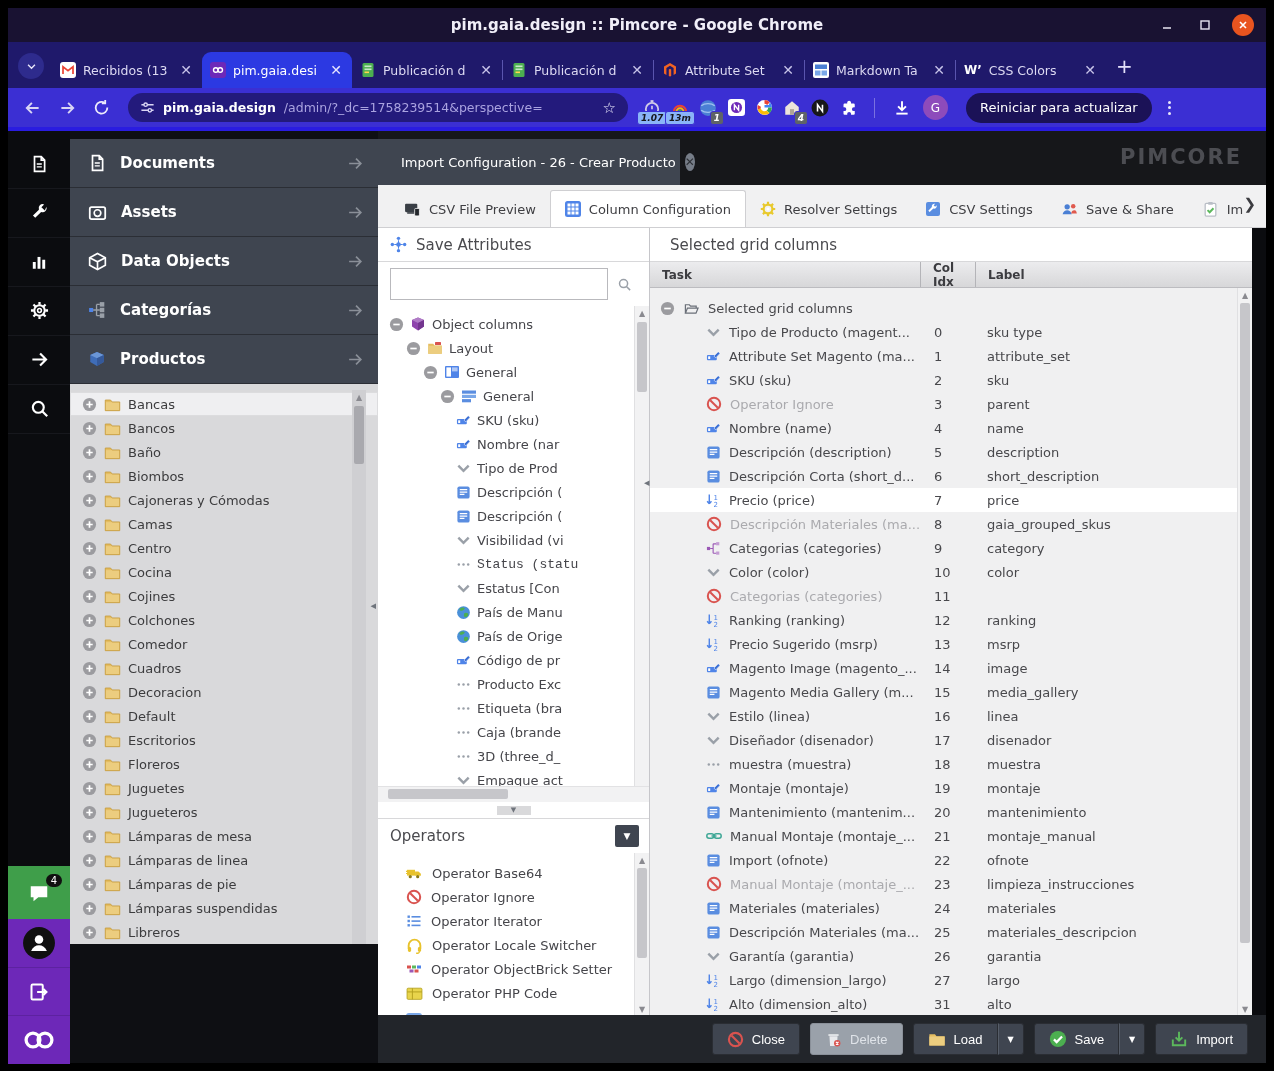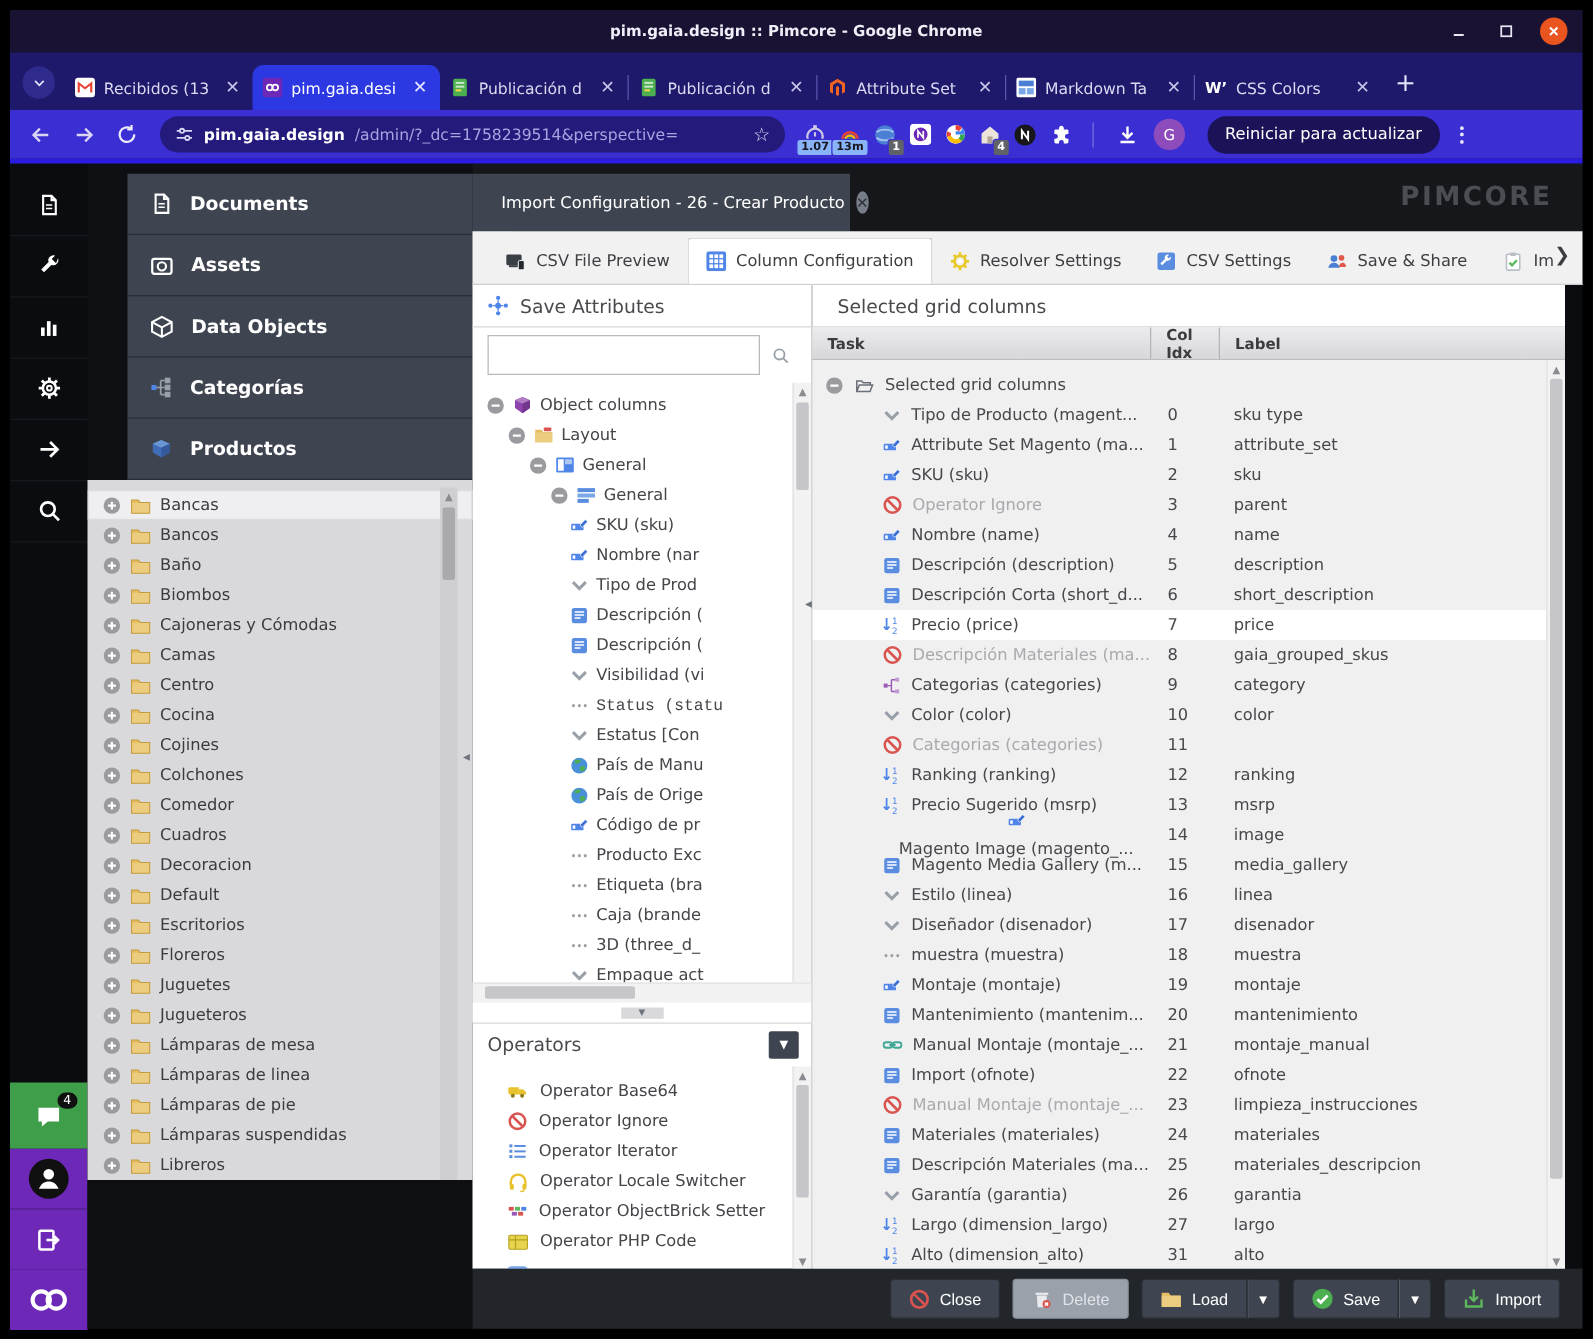--- a/index.html
+++ b/index.html
@@ -4,21 +4,21 @@
 <style>
   html,body{margin:0;padding:0;}
   body{width:1274px;height:1071px;background:#000;position:relative;overflow:hidden;
        font-family:"DejaVu Sans","Liberation Sans",sans-serif;-webkit-font-smoothing:antialiased;}
   #frame{position:absolute;left:8px;top:8px;width:1258px;height:1055px;background:#0b0c0f;}
   .abs{position:absolute;}
   svg{display:block;}
 
   
   .titlebar{left:0;top:0;width:1258px;height:34px;background:#191232;color:#f0eef8;
-            font-size:12px;font-weight:bold;display:flex;align-items:center;justify-content:center;}
+            font-size:15px;font-weight:bold;display:flex;align-items:center;justify-content:center;}
   .win-controls{position:absolute;right:12px;top:0;height:34px;display:flex;align-items:center;gap:16px;}
   .win-btn{width:22px;height:22px;display:flex;align-items:center;justify-content:center;color:#e8e6f2;}
   .win-close{background:#e9541f;border-radius:50%;}
 
   .tabstrip{left:0;top:34px;width:1258px;height:46px;background:#1f196b;display:flex;align-items:flex-end;padding-left:6px;box-sizing:border-box;}
   .tab-search{width:26px;height:26px;border-radius:50%;background:#2e2b8d;margin:0 8px 9px 4px;display:flex;align-items:center;justify-content:center;}
   .tab{height:36px;width:150px;display:flex;align-items:center;gap:7px;padding:0 8px;box-sizing:border-box;
        border-radius:9px 9px 0 0;color:#dcd9f2;font-size:12.5px;}
   .tab.active{background:#2c39e2;color:#fff;}
   .tab .t-label{flex:1;white-space:nowrap;overflow:hidden;}
@@ -48,21 +48,21 @@
   .rail{left:0;top:123px;width:62px;height:932px;background:#0b0c0f;}
   .rail-cell{position:absolute;left:0;width:62px;height:49px;display:flex;align-items:center;justify-content:center;border-bottom:1px solid #17181d;}
   .rail-block{position:absolute;left:0;width:62px;display:flex;align-items:center;justify-content:center;}
   .rb-green{background:#3f9e4a;}
   .rb-purple{background:#6d28b8;}
   .chat-badge{position:absolute;right:8px;top:8px;background:#101010;color:#fff;border-radius:8px;font-size:10px;padding:1px 5px;}
 
   
   .accordion{left:62px;top:123px;width:308px;height:932px;background:#0e0f13;}
   .acc-header{position:absolute;left:0;width:308px;height:49px;background:#3f4550;border-bottom:1px solid #2b2e35;
-              display:flex;align-items:center;padding:0 14px 0 18px;box-sizing:border-box;gap:14px;margin-left:32px;}
+              display:flex;align-items:center;padding:0 14px 0 18px;box-sizing:border-box;gap:14px;}
   .acc-label{color:#fff;font-size:15px;font-weight:bold;flex:1;}
   .sidebar-tree{position:absolute;left:0;top:253px;width:308px;height:560px;background:#d9d9db;overflow:hidden;}
   .s-row{height:24px;display:flex;align-items:center;gap:7px;padding-left:12px;font-size:13px;color:#3c3c3e;}
   .s-row.sel{background:#efeff1;box-shadow:inset 0 0 0 1px #dcdcde;}
   .tree-pad{height:8px;}
 
   
   .vscroll{position:absolute;width:14px;background:#f2f2f3;border-left:1px solid #e0e0e2;}
   .vscroll .arr{height:14px;display:flex;align-items:center;justify-content:center;color:#8a8a90;font-size:8px;}
   .vscroll .thumb{position:absolute;left:2px;width:10px;background:#c6c6ca;border-radius:2px;}
@@ -264,21 +264,21 @@
               <path d="M1.5 5h13M1.5 11h13"></path>
               <circle cx="6" cy="5" r="1.8" fill="#231a7c"></circle>
               <circle cx="10.5" cy="11" r="1.8" fill="#231a7c"></circle>
             </g>
           </svg>
         </span>
       <span class="url-host">pim.gaia.design</span>
         <span class="url-path">/admin/?_dc=1758239514&amp;perspective=</span>
       <span class="url-star">☆</span>
     </div>
-    <span id="ext-icons" style="display:flex;align-items:center;">
+    <span id="ext-icons" style="display:flex;align-items:center;font-style:italic;">
         <span class="ext">
           <svg width="18" height="18" viewBox="0 0 16 16">
             <circle cx="8" cy="9" r="5.5" fill="none" stroke="#cfcae8" stroke-width="1.6"></circle>
             <rect x="6.7" y="1" width="2.6" height="2" fill="#cfcae8"></rect>
             <path d="M8 9V6" stroke="#cfcae8" stroke-width="1.5"></path>
           </svg>
           <span class="ext-badge">1.07</span>
         </span>
         <span class="ext">
           <svg width="18" height="18" viewBox="0 0 16 16">
@@ -1599,21 +1599,21 @@
                   <text x="8" y="7" font-size="7.5" fill="#4f84e8" font-family="DejaVu Sans">1</text>
                   <text x="8" y="15" font-size="7.5" fill="#4f84e8" font-family="DejaVu Sans">2</text>
                 </svg>
               </span>
               <span class="g-task-label">Precio Sugerido (msrp)</span>
             </span>
   <span class="g-idx">13</span>
   <span class="g-label">msrp</span>
           </div>
           <div class="g-row">
-            <span class="g-task" style="padding-left:56px;flex-direction:column;">
+            <span class="g-task" style="padding-left:56px;">
               <span style="display:inline-flex;">
                 <svg width="15" height="15" viewBox="0 0 16 16">
                   <rect x="1" y="6.5" width="10.5" height="5.5" rx="1" fill="#4f84e8"></rect>
                   <rect x="2.3" y="7.8" width="2.2" height="2.9" fill="#fff"></rect>
                   <path d="M8.5 7.5l4.5-4.7 2 1.9-4.6 4.8z" fill="#3b6fd4" stroke="#fff" stroke-width=".6"></path>
                 </svg>
               </span>
               <span class="g-task-label">Magento Image (magento_...</span>
             </span>
   <span class="g-idx">14</span>

